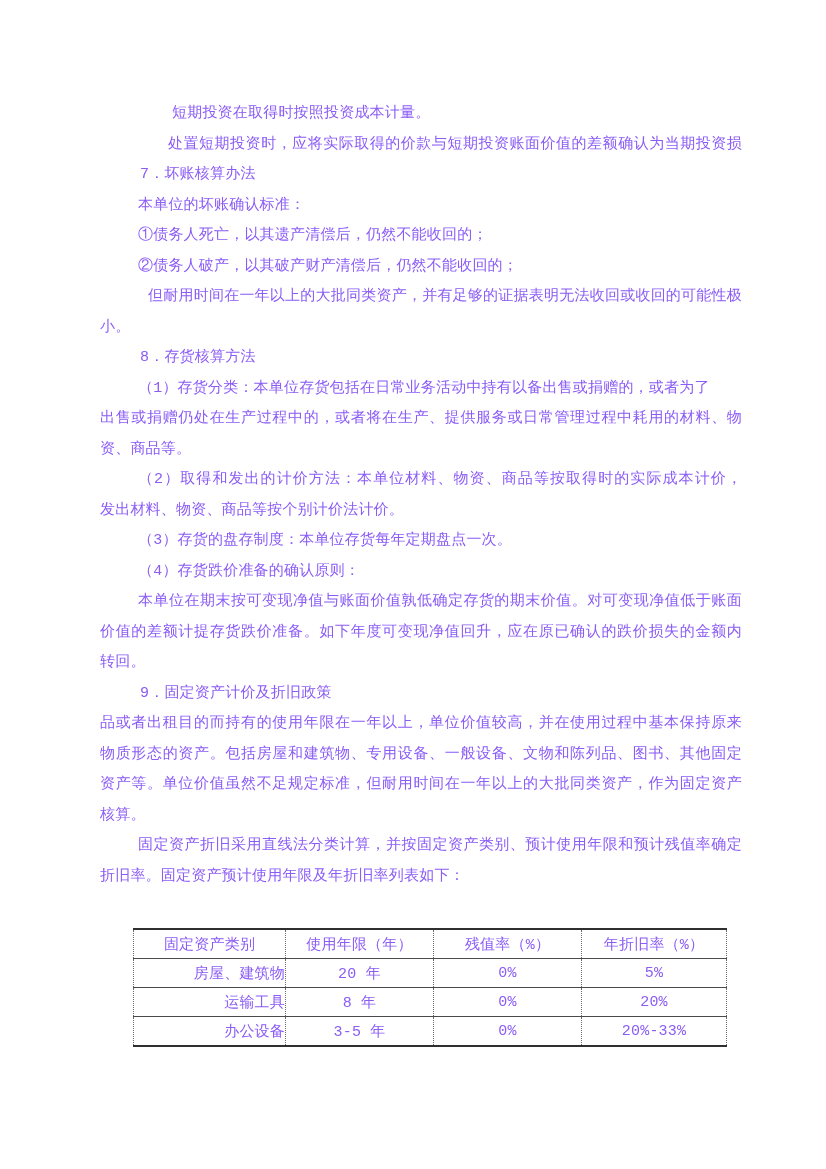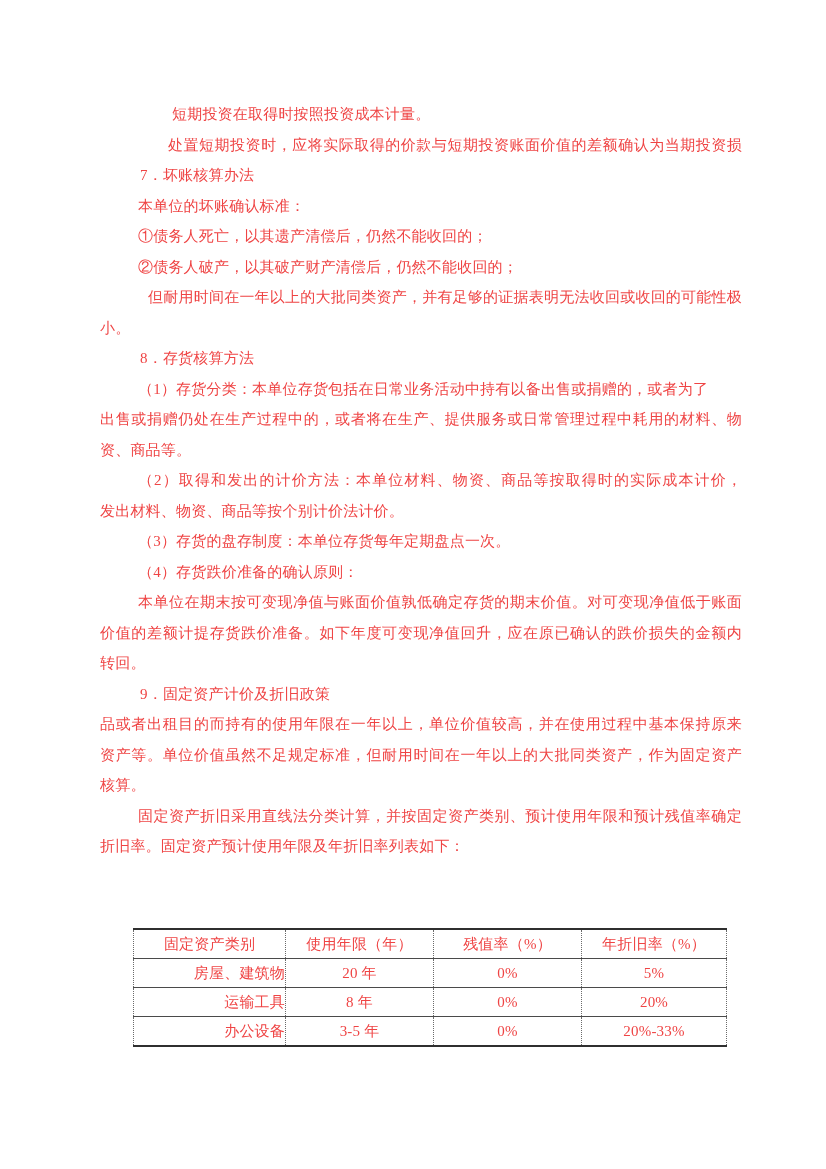--- a/index.html
+++ b/index.html
@@ -2,22 +2,22 @@
 <html><head>
 <meta charset="utf-8">
 <style>
   html, body { margin: 0; padding: 0; background: #e8e8e8; }
   .page {
     position: relative;
     width: 826px;
     height: 1169px;
     margin: 0 auto;
     background: #ffffff;
-    font-family: Liberation Serif, serif;
-    color: #ef4444;
+    font-family: Liberation Mono, monospace;
+    color: #8b5cf6;
     overflow: hidden;
   }
   .text-block {
     position: absolute;
     left: 100px;
     top: 99px;
     width: 642px;
   }
   .line {
     font-size: 15px;
@@ -88,20 +88,21 @@
     <div class="line i0">资、商品等。</div>
     <div class="line i38 stretch">（2）取得和发出的计价方法：本单位材料、物资、商品等按取得时的实际成本计价，</div>
     <div class="line i0">发出材料、物资、商品等按个别计价法计价。</div>
     <div class="line i38">（3）存货的盘存制度：本单位存货每年定期盘点一次。</div>
     <div class="line i38">（4）存货跌价准备的确认原则：</div>
     <div class="line i38 stretch">本单位在期末按可变现净值与账面价值孰低确定存货的期末价值。对可变现净值低于账面</div>
     <div class="line i0 stretch">价值的差额计提存货跌价准备。如下年度可变现净值回升，应在原已确认的跌价损失的金额内</div>
     <div class="line i0">转回。</div>
     <div class="line i40">9．固定资产计价及折旧政策</div>
     <div class="line i0 stretch">品或者出租目的而持有的使用年限在一年以上，单位价值较高，并在使用过程中基本保持原来</div>
+    <div class="line i0 stretch">物质形态的资产。包括房屋和建筑物、专用设备、一般设备、文物和陈列品、图书、其他固定</div>
     <div class="line i0 stretch">资产等。单位价值虽然不足规定标准，但耐用时间在一年以上的大批同类资产，作为固定资产</div>
     <div class="line i0">核算。</div>
     <div class="line i38 stretch">固定资产折旧采用直线法分类计算，并按固定资产类别、预计使用年限和预计残值率确定</div>
     <div class="line i0">折旧率。固定资产预计使用年限及年折旧率列表如下：</div>
   </div>
 
   <table class="tbl">
     <colgroup>
       <col style="width:152px">
       <col style="width:148px">

